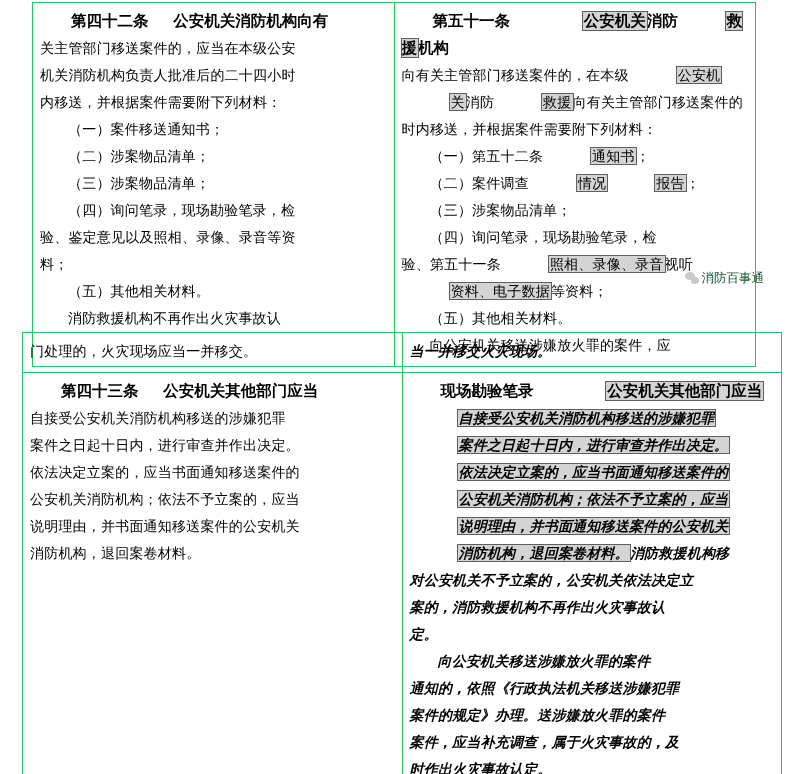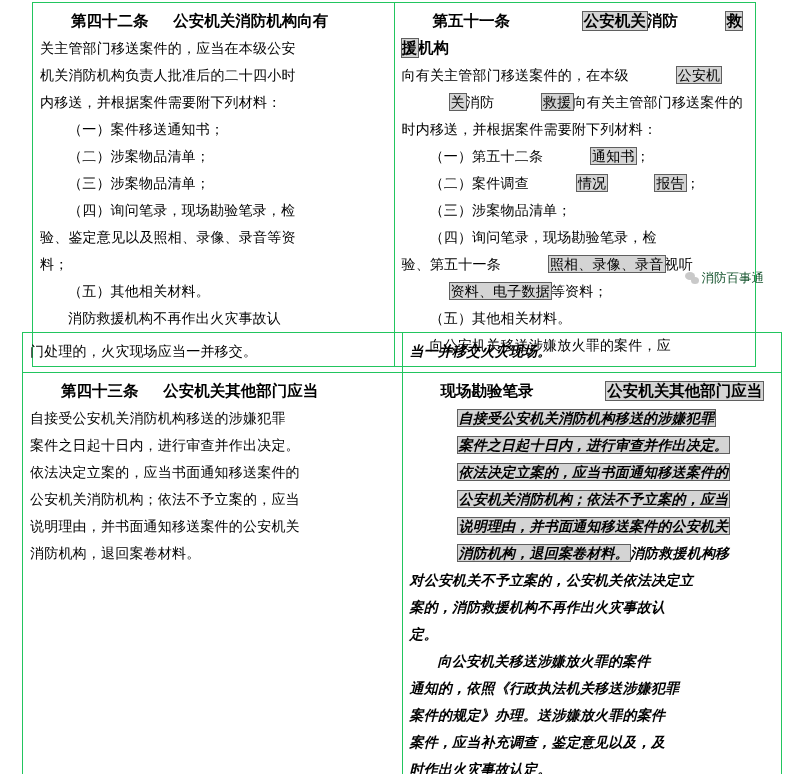--- a/index.html
+++ b/index.html
@@ -213,21 +213,21 @@
         <p class="para rcol-bold"><span class="hl">依法决定立案的，应当书面通知移送案件的</span></p>
         <p class="para rcol-bold"><span class="hl">公安机关消防机构；依法不予立案的，应当</span></p>
         <p class="para rcol-bold"><span class="hl">说明理由，并书面通知移送案件的公安机关</span></p>
         <p class="para rcol-bold"><span class="hl">消防机构，退回案卷材料。</span><span>消防救援机构移</span></p>
         <p class="para rcol-bold">对公安机关不予立案的，公安机关依法决定立</p>
         <p class="para rcol-bold">案的，消防救援机构不再作出火灾事故认</p>
         <p class="para rcol-bold">定。</p>
         <p class="para rcol-bold indent2">向公安机关移送涉嫌放火罪的案件</p>
         <p class="para rcol-bold">通知的，依照《行政执法机关移送涉嫌犯罪</p>
         <p class="para rcol-bold">案件的规定》办理。送涉嫌放火罪的案件</p>
-        <p class="para rcol-bold">案件，应当补充调查，鉴定意见以及，及</p>
+        <p class="para rcol-bold">案件，应当补充调查，属于火灾事故的，及</p>
         <p class="para rcol-bold">时作出火灾事故认定。</p>
 
       </td>
     </tr>
   </tbody>
     </table>
 
 </div>
 
 </body></html>

